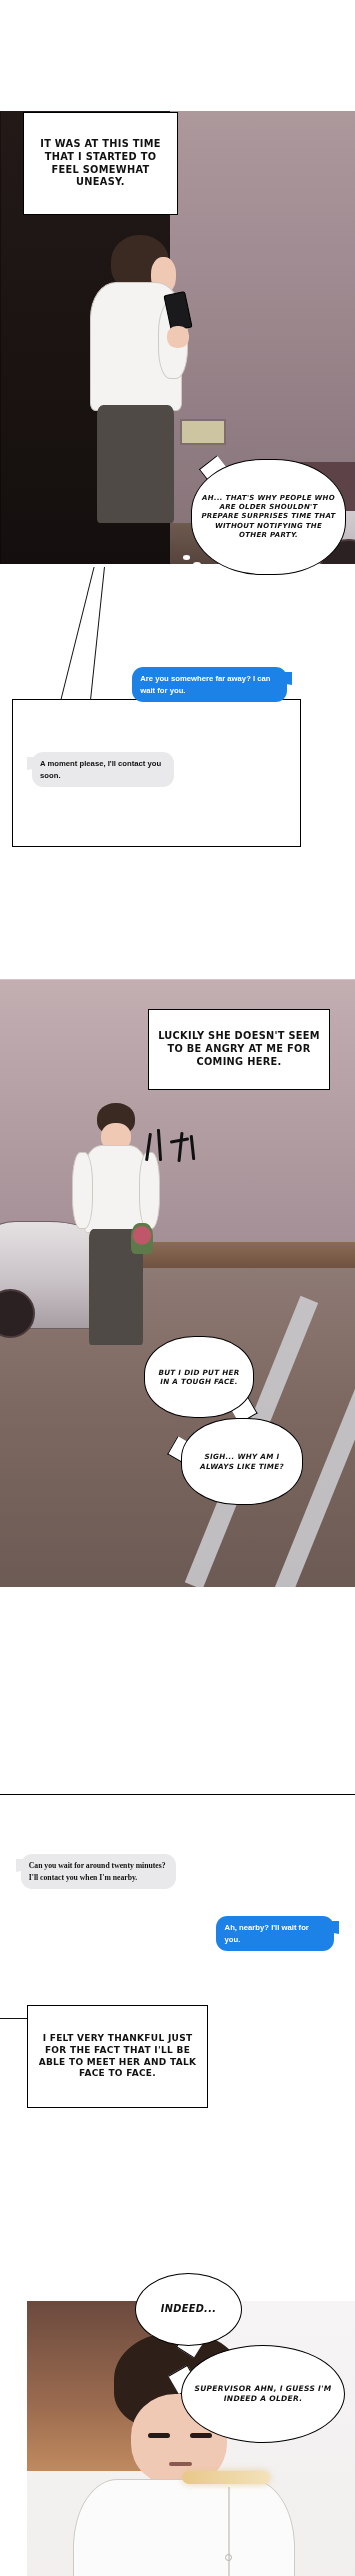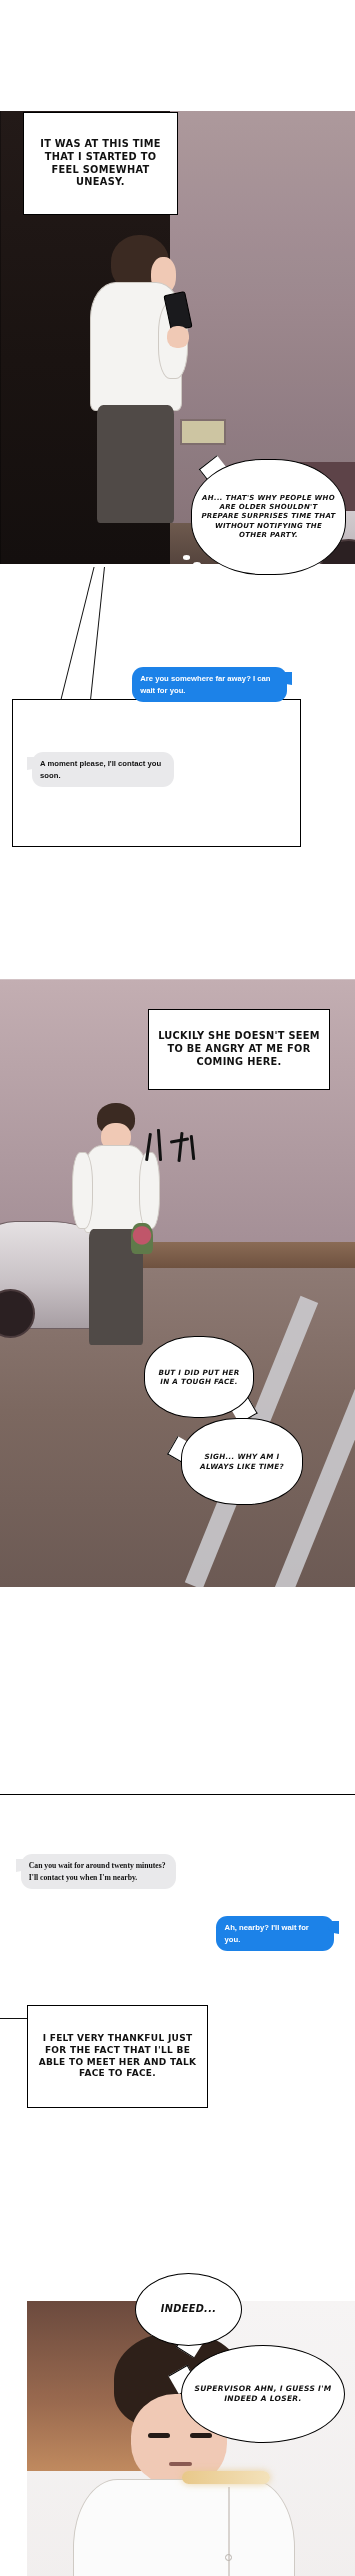--- a/index.html
+++ b/index.html
@@ -274,19 +274,19 @@
     <div style="position:absolute; left:155px; top:170px; width:88px; height:13.4px;
                 background:linear-gradient(90deg,#e8c88a,#f3e2bb); border-radius:7.2px;
                 box-shadow:0 0 7.2px rgba(230,200,140,.8);"></div>
   </div>
 
   <div class="bubble" style="left:135px; top:2273px; width:107px; height:73px; font-size:9.8px;">INDEED...</div>
   <div style="position:absolute; left:180px; top:2333px; width:20.6px; height:20.6px;
               background:#fff; border-left:1.3px solid #000; border-bottom:1.3px solid #000;
               transform:rotate(32deg); z-index:44;"></div>
 
-  <div class="bubble" style="left:181px; top:2345px; width:164px; height:98px; font-size:7.5px;">SUPERVISOR AHN, I GUESS I'M INDEED A LOSER.</div>
+  <div class="bubble" style="left:181px; top:2345px; width:164px; height:98px; font-size:7.5px;">SUPERVISOR AHN, I GUESS I'M INDEED A OLDER.</div>
   <div style="position:absolute; left:172px; top:2369px; width:21.6px; height:20.6px;
               background:#fff; border-right:1.3px solid #000; border-top:1.3px solid #000;
               transform:rotate(-30deg); z-index:44;"></div>
 
 </div>
 
 
 </body></html>

